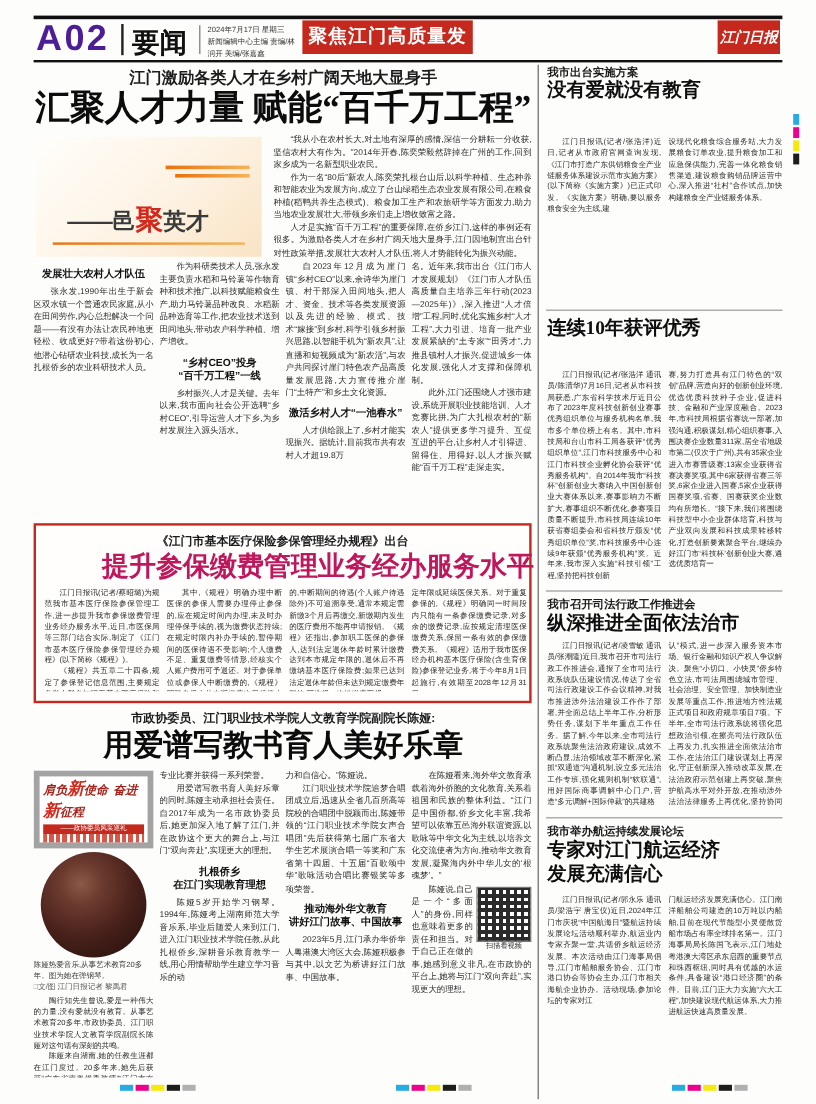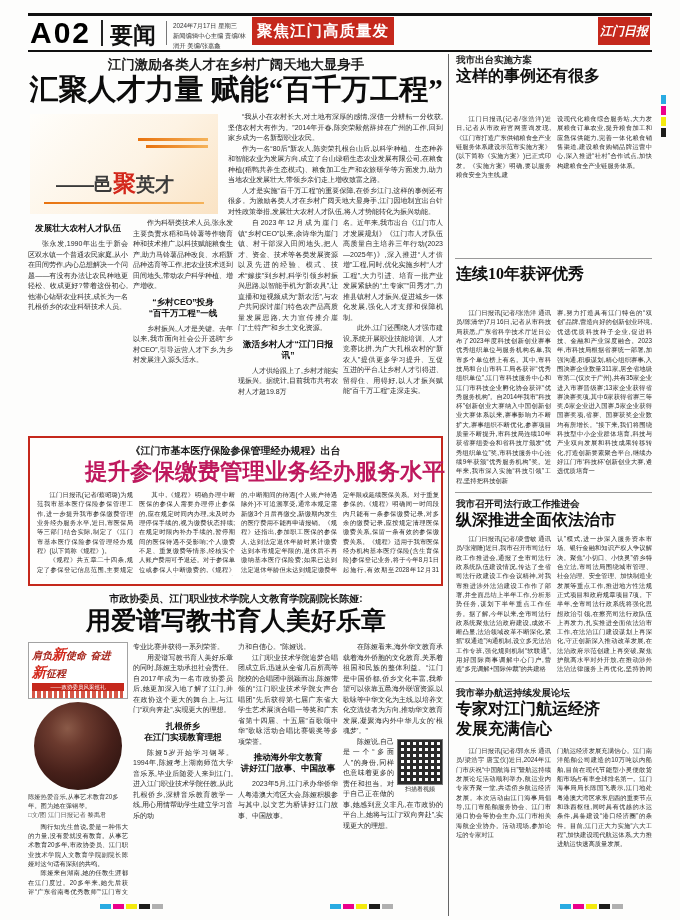--- a/index.html
+++ b/index.html
@@ -28,21 +28,21 @@
   .bar-orange{position:absolute;height:3px;background:linear-gradient(90deg,#e8720e,#f5b35a);}
   .skyline{height:7px;background:repeating-linear-gradient(90deg,#cf3a28 0 3px,rgba(0,0,0,0) 3px 5px,#cf3a28 5px 9px,rgba(0,0,0,0) 9px 11px);opacity:.85;}
 </style>
 </head>
 <body>
 
 <div class="page">
 
   <div>
     <div class="abs rule" style="left:28px;top:13px;width:624px;height:3px;"></div>
-    <div class="abs" style="left:30px;top:16px;font-size:30px;font-weight:bold;color:#000000;letter-spacing:2px;">A02</div>
+    <div class="abs" style="left:30px;top:16px;font-size:30px;font-weight:bold;color:#4c1d95;letter-spacing:2px;">A02</div>
     <div class="abs" style="left:101px;top:20px;width:2px;height:26px;background:#222;"></div>
     <div class="abs" style="left:110px;top:20px;font-size:23px;font-weight:900;color:#111;">要闻</div>
     <div class="abs" style="left:166px;top:21px;width:1px;height:24px;background:#777;"></div>
     <div class="abs" style="left:173px;top:21px;width:78px;font-size:6.3px;line-height:1.6;color:#333;">
       <div>2024年7月17日 星期三</div>
       <div>新闻编辑中心主编 责编/林润开 美编/张嘉鑫</div>
     </div>
     <div class="abs red center" style="left:252px;top:17px;width:142px;height:28px;line-height:28px;color:#fff;font-size:15.5px;font-weight:900;letter-spacing:1px;">聚焦江门高质量发展</div>
     <div class="abs red center serif" style="left:598px;top:17px;width:52px;height:28px;line-height:28px;color:#fff;font-size:12px;font-weight:900;font-style:italic;">江门日报</div>
     <div class="abs rule" style="left:28px;top:50px;width:624px;height:2px;"></div>
@@ -74,21 +74,21 @@
     <div class="abs body-text" style="left:133px;top:218px;width:100px;height:216px;">
       <p>作为科研类技术人员,张永发主要负责水稻和马铃薯等作物育种和技术推广,以科技赋能粮食生产,助力马铃薯品种改良、水稻新品种选育等工作,把农业技术送到田间地头,带动农户科学种植、增产增收。</p>
       <div class="sub">
         <div>“乡村CEO”投身</div>
         <div>“百千万工程”一线</div>
       </div>
       <p>乡村振兴,人才是关键。去年以来,我市面向社会公开选聘“乡村CEO”,引导运营人才下乡,为乡村发展注入源头活水。</p>
     </div>
     <div class="abs body-text" style="left:238px;top:218px;width:100px;height:216px;">
       <p>自2023年12月成为崖门镇“乡村CEO”以来,余诗华为崖门镇、村干部深入田间地头,把人才、资金、技术等各类发展资源以及先进的经验、模式、技术“嫁接”到乡村,科学引领乡村振兴思路,以智能手机为“新农具”,让直播和短视频成为“新农活”,与农户共同探讨崖门特色农产品高质量发展思路,大力宣传推介崖门“土特产”和乡土文化资源。</p>
-      <div class="sub">激活乡村人才“江门日报讯”</div>
+      <div class="sub">激活乡村人才“一池春水”</div>
       <p>人才供给跟上了,乡村才能实现振兴。据统计,目前我市共有农村人才超19.8万</p>
     </div>
     <div class="abs body-text" style="left:343px;top:218px;width:100px;height:216px;">
       <p class="ni">名。近年来,我市出台《江门市人才发展规划》《江门市人才队伍高质量自主培养三年行动(2023—2025年)》,深入推进“人才倍增”工程,同时,优化实施乡村“人才工程”,大力引进、培育一批产业发展紧缺的“土专家”“田秀才”,力推县镇村人才振兴,促进城乡一体化发展,强化人才支撑和保障机制。</p>
       <p>此外,江门还围绕人才强市建设,系统开展职业技能培训、人才竞赛比拼,为广大扎根农村的“新农人”提供更多学习提升、互促互进的平台,让乡村人才引得进、留得住、用得好,以人才振兴赋能“百千万工程”走深走实。</p>
     </div>
   </div>
 
   <div>
     <div class="abs" style="left:28px;top:436px;width:411px;height:146px;border:2px solid #c5281c;background:#fffefd;"></div>
@@ -107,21 +107,21 @@
     <div class="abs body-text small-text" style="left:343px;top:490px;width:96px;height:86px;">
       <p class="ni">定年限或延续医保关系。对于重复参保的,《规程》明确同一时间段内只能有一条参保缴费记录,对多余的缴费记录,应按规定清理医保缴费关系,保留一条有效的参保缴费关系。《规程》适用于我市医保经办机构基本医疗保险(含生育保险)参保登记业务,将于今年8月1日起施行,有效期至2028年12月31日。</p>
     </div>
   </div>
 
   <div>
     <div class="abs center kicker" style="left:28px;top:592px;width:416px;font-size:10px;">市政协委员、江门职业技术学院人文教育学院副院长陈娅:</div>
     <div class="abs center serif" style="left:28px;top:604px;width:416px;font-size:25px;font-weight:900;color:#0c0c0c;white-space:nowrap;">用爱谱写教书育人美好乐章</div>
 
     <div class="abs" style="left:28px;top:642px;width:100px;height:256px;overflow:hidden;">
-      <div style="border:1px solid #a3a3a3;padding:2px 3px 0 3px;background:#fff;">
+      <div style="border:5px solid #a3a3a3;padding:2px 3px 0 3px;background:#fff;">
         <div style="font-weight:900;font-style:italic;line-height:1.15;">
           <span style="font-size:10px;color:#a5231a;">肩负</span><span style="font-size:14px;color:#d3281c;">新</span><span style="font-size:10px;color:#a5231a;">使命</span>
           <span style="font-size:10px;color:#a5231a;">奋进</span><span style="font-size:14px;color:#d3281c;">新</span><span style="font-size:10px;color:#a5231a;">征程</span>
         </div>
         <div class="red center" style="color:#fff;font-size:5.5px;line-height:8px;margin-top:1px;">——政协委员风采巡礼</div>
         <div class="skyline"></div>
       </div>
       <div class="photo-circle"></div>
       <div class="small-text" style="color:#3a3a3a;">陈娅热爱音乐,从事艺术教育20多年。图为她在弹钢琴。</div>
       <div class="small-text" style="color:#555;">□文/图 江门日报记者 黎禹君</div>
@@ -159,21 +159,21 @@
       </div>
       <p>陈娅说,自己是一个“多面人”的身份,同样也意味着更多的责任和担当。对于自己正在做的事,她感到意义非凡,在市政协的平台上,她将与江门“双向奔赴”,实现更大的理想。</p>
     </div>
   </div>
 
   <div class="abs" style="left:448px;top:54px;width:1px;height:862px;background:#666;"></div>
 
   <div>
     <div class="abs kicker" style="left:456px;top:54px;font-size:9.5px;">我市出台实施方案</div>
     <div class="abs rail-head serif" style="left:456px;top:66px;width:197px;">
-      <div>这样的事例还有很多</div>
+      <div>没有爱就没有教育</div>
     </div>
     <div class="abs body-text small-text" style="left:456px;top:114px;width:196px;height:140px;column-count:2;column-gap:6px;">
       <p>江门日报讯(记者/张浩洋)近日,记者从市政府官网查询发现,《江门市打造广东供销粮食全产业链服务体系建设示范市实施方案》(以下简称《实施方案》)已正式印发。《实施方案》明确,要以服务粮食安全为主线,建</p>
       <p class="ni">设现代化粮食综合服务站,大力发展粮食订单农业,提升粮食加工和应急保供能力,完善一体化粮食销售渠道,建设粮食购销品牌运营中心,深入推进“社村”合作试点,加快构建粮食全产业链服务体系。</p>
     </div>
   </div>
 
   <div class="abs" style="left:455px;top:258px;width:197px;height:1px;background:#999;"></div>
 
   <div>

